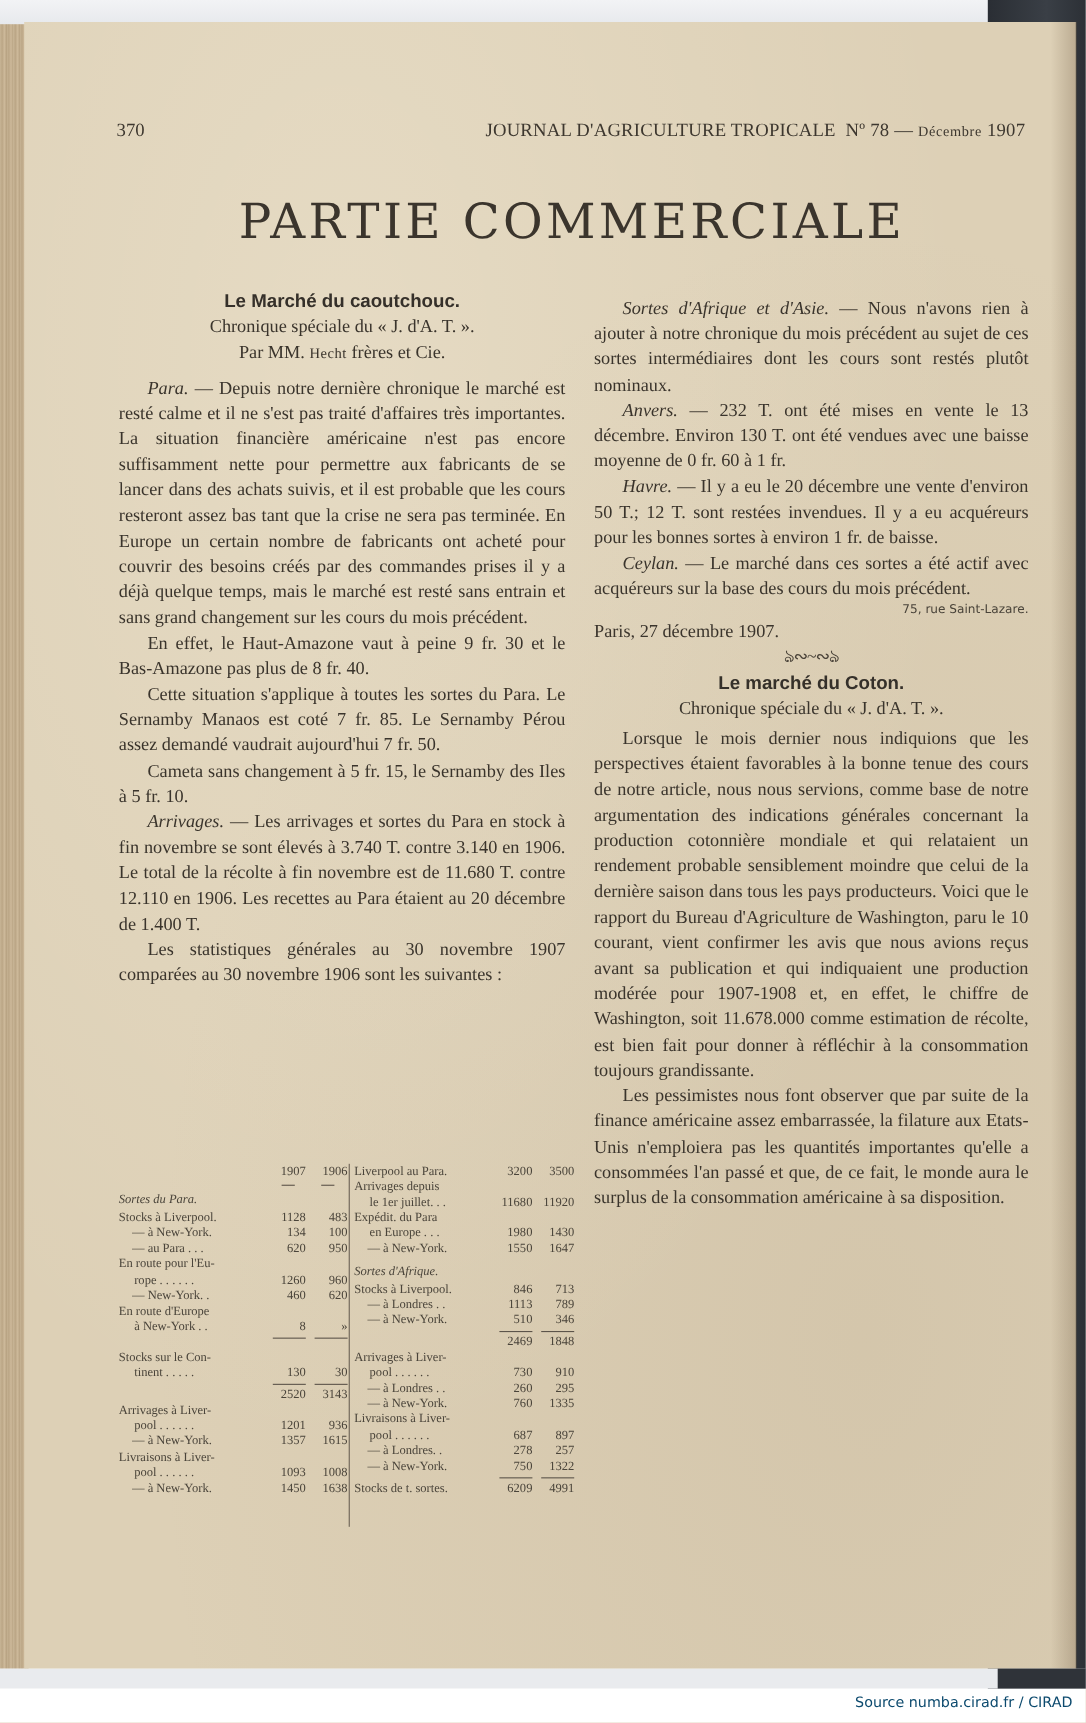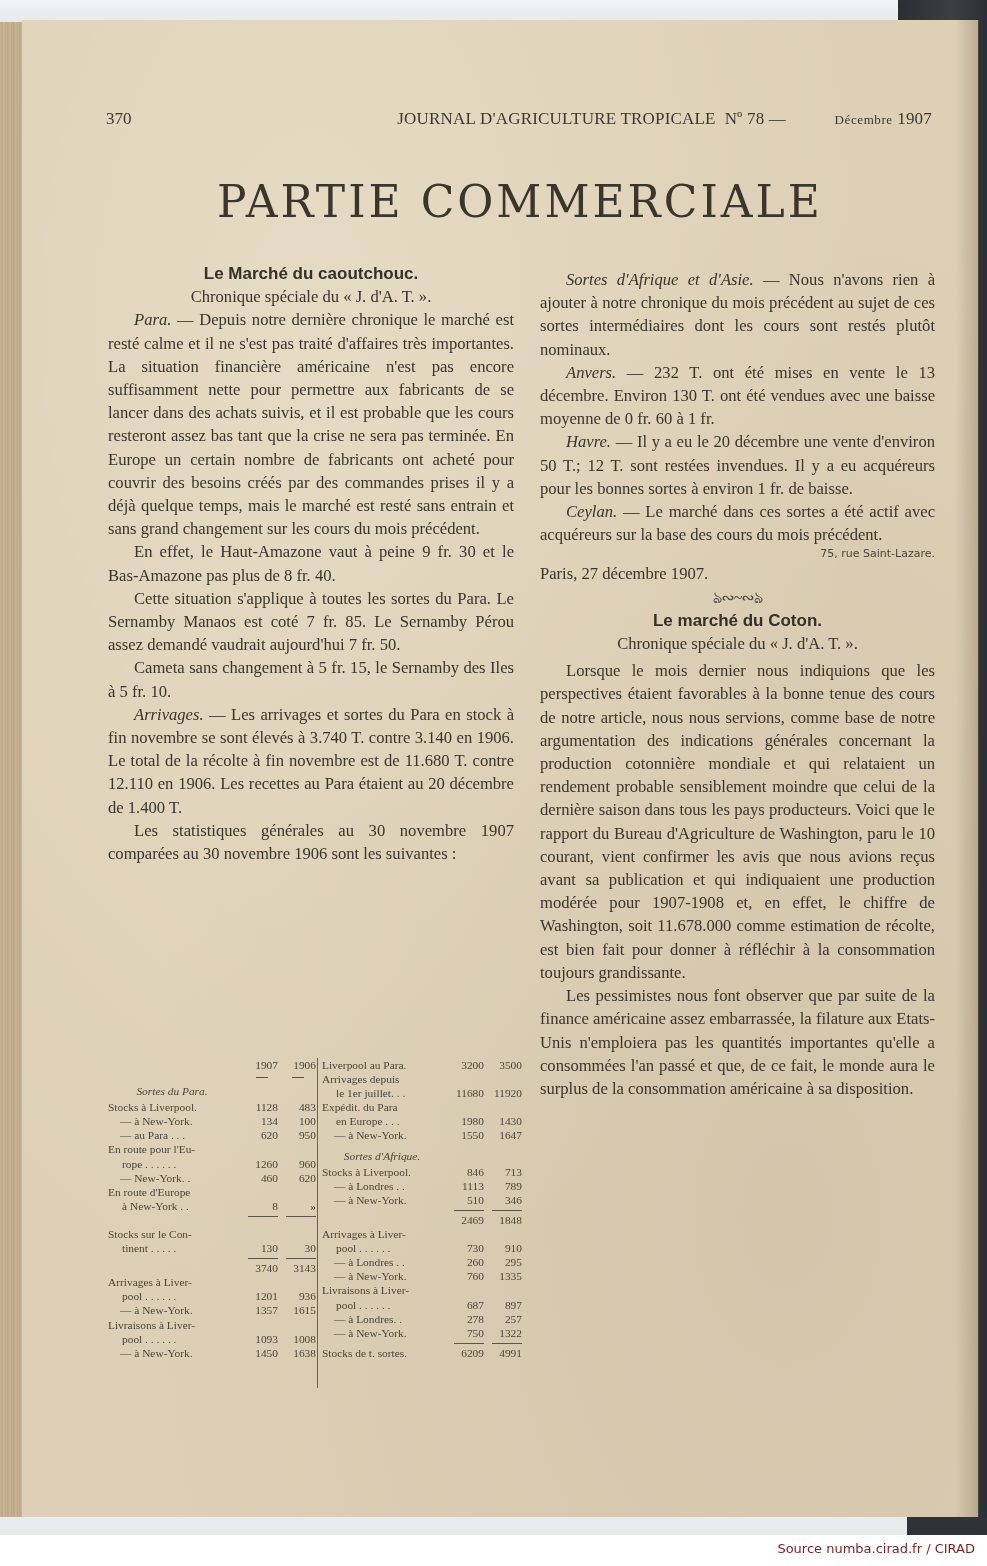--- a/index.html
+++ b/index.html
@@ -32,30 +32,30 @@
     position: absolute; left: 955px; top: 20px; width: 24px; height: 1497px;
     background: linear-gradient(90deg, rgba(150,130,100,0), rgba(120,100,75,0.35));
   }
   .bottom-band {
     position: absolute; left: 0; top: 1517px; width: 987px; height: 18px;
     background: #e9ebee;
   }
   .bottom-band .dark { position: absolute; left: 907px; top: 0; width: 80px; height: 18px; background: #2f3339; }
   .source {
     position: absolute; right: 12px; top: 1541px;
-    font-family: "DejaVu Sans", sans-serif; font-size: 13px; color: #7f1d1d;
+    font-family: "DejaVu Sans", sans-serif; font-size: 13px; color: #0c4a6e;
   }
 
   .running-head {
     position: absolute; top: 109px; left: 106px; width: 826px; height: 24px;
     font-size: 17px; color: #3d372f;
   }
   .running-head .pno { position: absolute; left: 0; top: 0; }
   .running-head .jt { position: absolute; right: 0; top: 0; letter-spacing: 0.2px; }
-  .running-head .jt .sc { font-size: 13px; letter-spacing: 0.6px; margin-left: 44px; }
+  .running-head .jt .sc { font-size: 13px; letter-spacing: 0.6px; }
 
   .main-title {
     position: absolute; top: 176px; left: 100px; width: 840px; text-align: center;
     font-size: 44px; letter-spacing: 3px; color: #3b352d;
     font-family: "DejaVu Serif", "Liberation Serif", serif;
   }
 
   .col { position: absolute; font-size: 16.6px; line-height: 23.2px; text-align: justify; }
   .col p { margin: 0; }
   .col .ind { text-indent: 26px; }
@@ -83,21 +83,21 @@
   .stats .half { position: absolute; top: 0; }
   .stats .h-left { left: 0; width: 208px; }
   .stats .h-right { left: 214px; width: 200px; }
   .stats .vrule { position: absolute; left: 209px; top: 0; width: 1px; height: 330px; background: #6b6255; }
   .row { display: flex; }
   .row .lbl { flex: 1; white-space: nowrap; overflow: hidden; }
   .row .v { width: 36px; text-align: right; }
   .row .v2 { width: 38px; text-align: right; }
   .row.indent .lbl { padding-left: 14px; }
   .row.sub .lbl { padding-left: 12px; }
-  .subhead { text-align: center; font-style: italic; padding-right: 80px; margin: 2px 0; }
+  .subhead { text-align: left; font-style: italic; padding-right: 80px; margin: 2px 0; }
   .rule-row { display: flex; justify-content: flex-end; height: 6px; }
   .rule-row span { display: inline-block; width: 30px; margin-left: 8px; border-top: 1px solid #5c544a; margin-top: 3px; }
   .dash-row { display: flex; justify-content: flex-end; height: 10px; }
   .dash-row span { display: inline-block; width: 12px; margin: 5px 12px 0 12px; border-top: 1px solid #5c544a; }
 </style>
 </head>
 <body>
 
 <div class="backdrop-top"></div>
 <div class="binding-dark"></div>
@@ -108,20 +108,21 @@
 <div class="running-head">
   <span class="pno">370</span>
   <span class="jt"><span>JOURNAL D'AGRICULTURE TROPICALE</span>&nbsp;&nbsp;<span>Nº 78 — </span><span class="sc">Décembre</span><span> 1907</span></span>
 </div>
 
 <div class="main-title">PARTIE COMMERCIALE</div>
 
 <div class="col col-left">
   <p class="section-title">Le Marché du caoutchouc.</p>
   <p class="byline">Chronique spéciale du « J. d'A. T. ».</p>
+  <p class="byline" style="margin-bottom:8px;"><span>Par MM. </span><span class="sc">Hecht</span><span> frères et Cie.</span></p>
 
   <p class="ind"><span class="it">Para.</span><span> — Depuis notre dernière chronique le marché est resté calme et il ne s'est pas traité d'affaires très importantes. La situation financière américaine n'est pas encore suffisamment nette pour permettre aux fabricants de se lancer dans des achats suivis, et il est probable que les cours resteront assez bas tant que la crise ne sera pas terminée. En Europe un certain nombre de fabricants ont acheté pour couvrir des besoins créés par des commandes prises il y a déjà quelque temps, mais le marché est resté sans entrain et sans grand changement sur les cours du mois précédent.</span></p>
   <p class="ind">En effet, le Haut-Amazone vaut à peine 9 fr. 30 et le Bas-Amazone pas plus de 8 fr. 40.</p>
   <p class="ind">Cette situation s'applique à toutes les sortes du Para. Le Sernamby Manaos est coté 7 fr. 85. Le Sernamby Pérou assez demandé vaudrait aujourd'hui 7 fr. 50.</p>
   <p class="ind">Cameta sans changement à 5 fr. 15, le Sernamby des Iles à 5 fr. 10.</p>
   <p class="ind"><span class="it">Arrivages.</span><span> — Les arrivages et sortes du Para en stock à fin novembre se sont élevés à 3.740 T. contre 3.140 en 1906. Le total de la récolte à fin novembre est de 11.680 T. contre 12.110 en 1906. Les recettes au Para étaient au 20 décembre de 1.400 T.</span></p>
   <p class="ind">Les statistiques générales au 30 novembre 1907 comparées au 30 novembre 1906 sont les suivantes :</p>
 </div>
 
 <div class="stats">
@@ -196,21 +197,21 @@
           <span class="v">130</span>
           <span class="v2">30</span>
         </div>
       </div>
     <div class="rule-row">
         <span></span>
         <span></span>
       </div>
     <div class="row">
         <span class="lbl"></span>
-        <span class="v">3740</span>
+        <span class="v">2520</span>
         <span class="v2">3143</span>
       </div>
     <div id="left-rows3">
         <div class="row">
           <span class="lbl">Arrivages à Liver-</span>
           <span class="v"></span>
           <span class="v2"></span>
         </div>
         <div class="row indent">
           <span class="lbl">pool . . . . . .</span>

